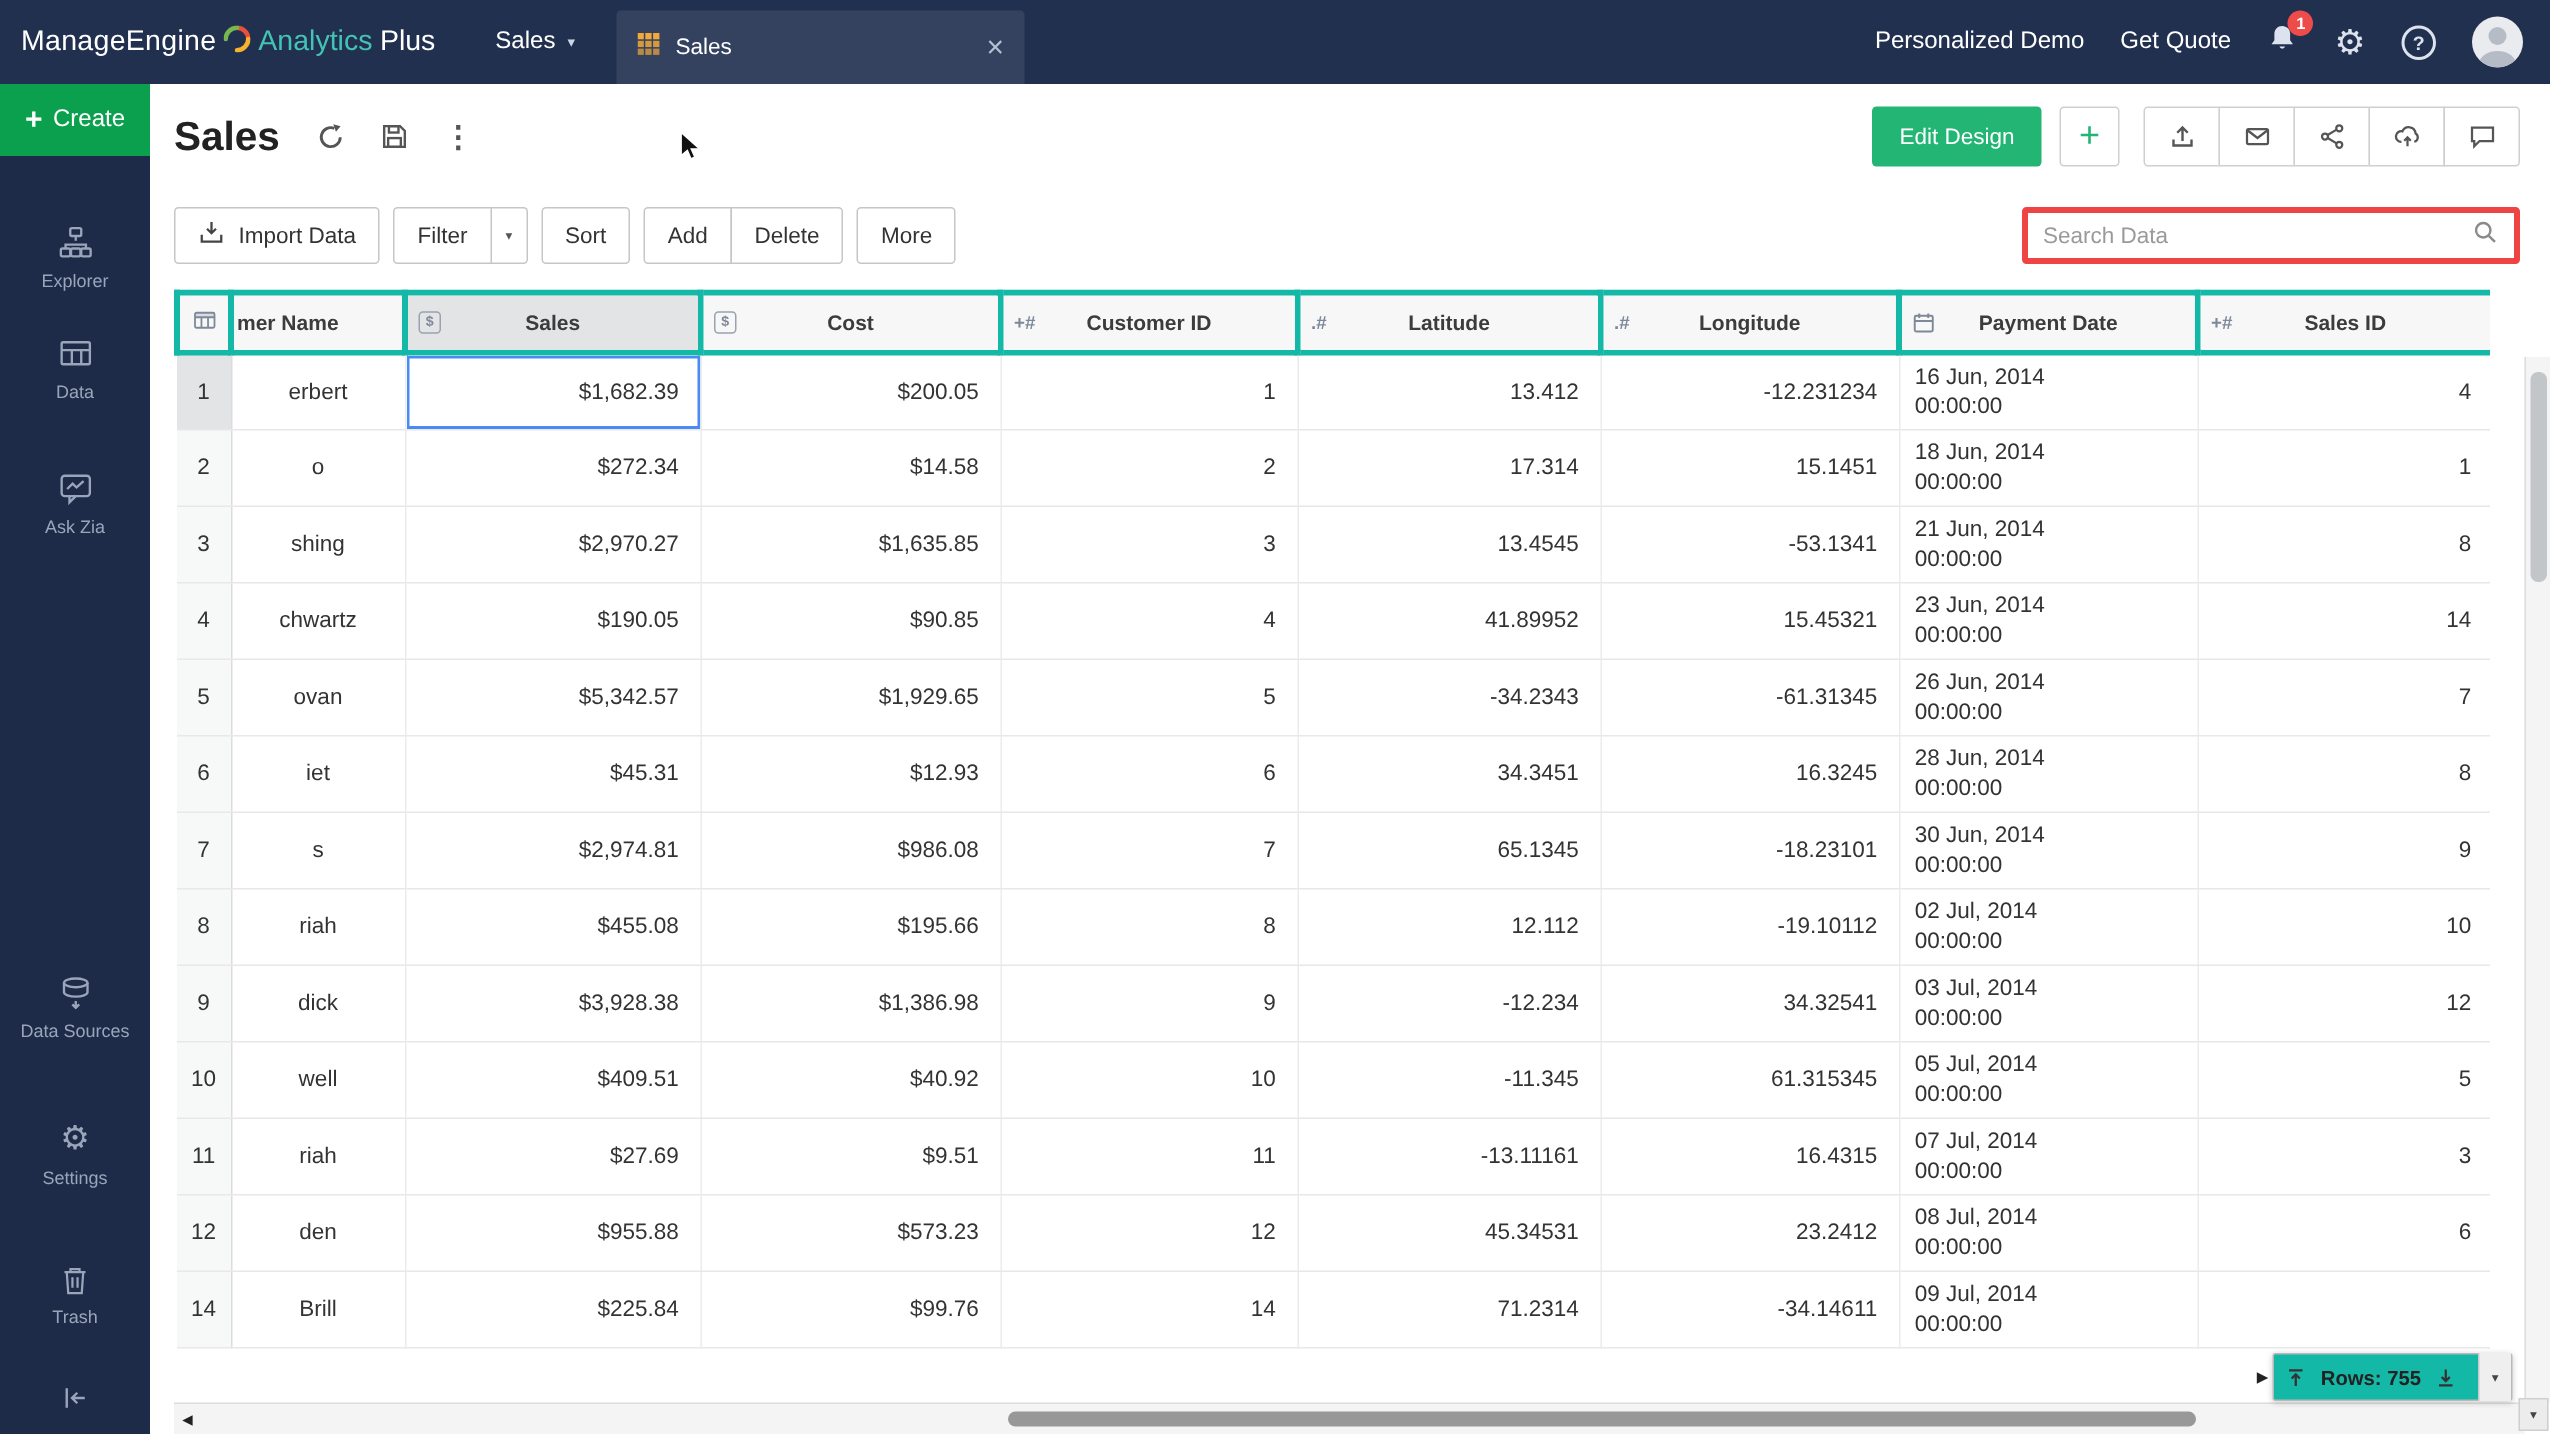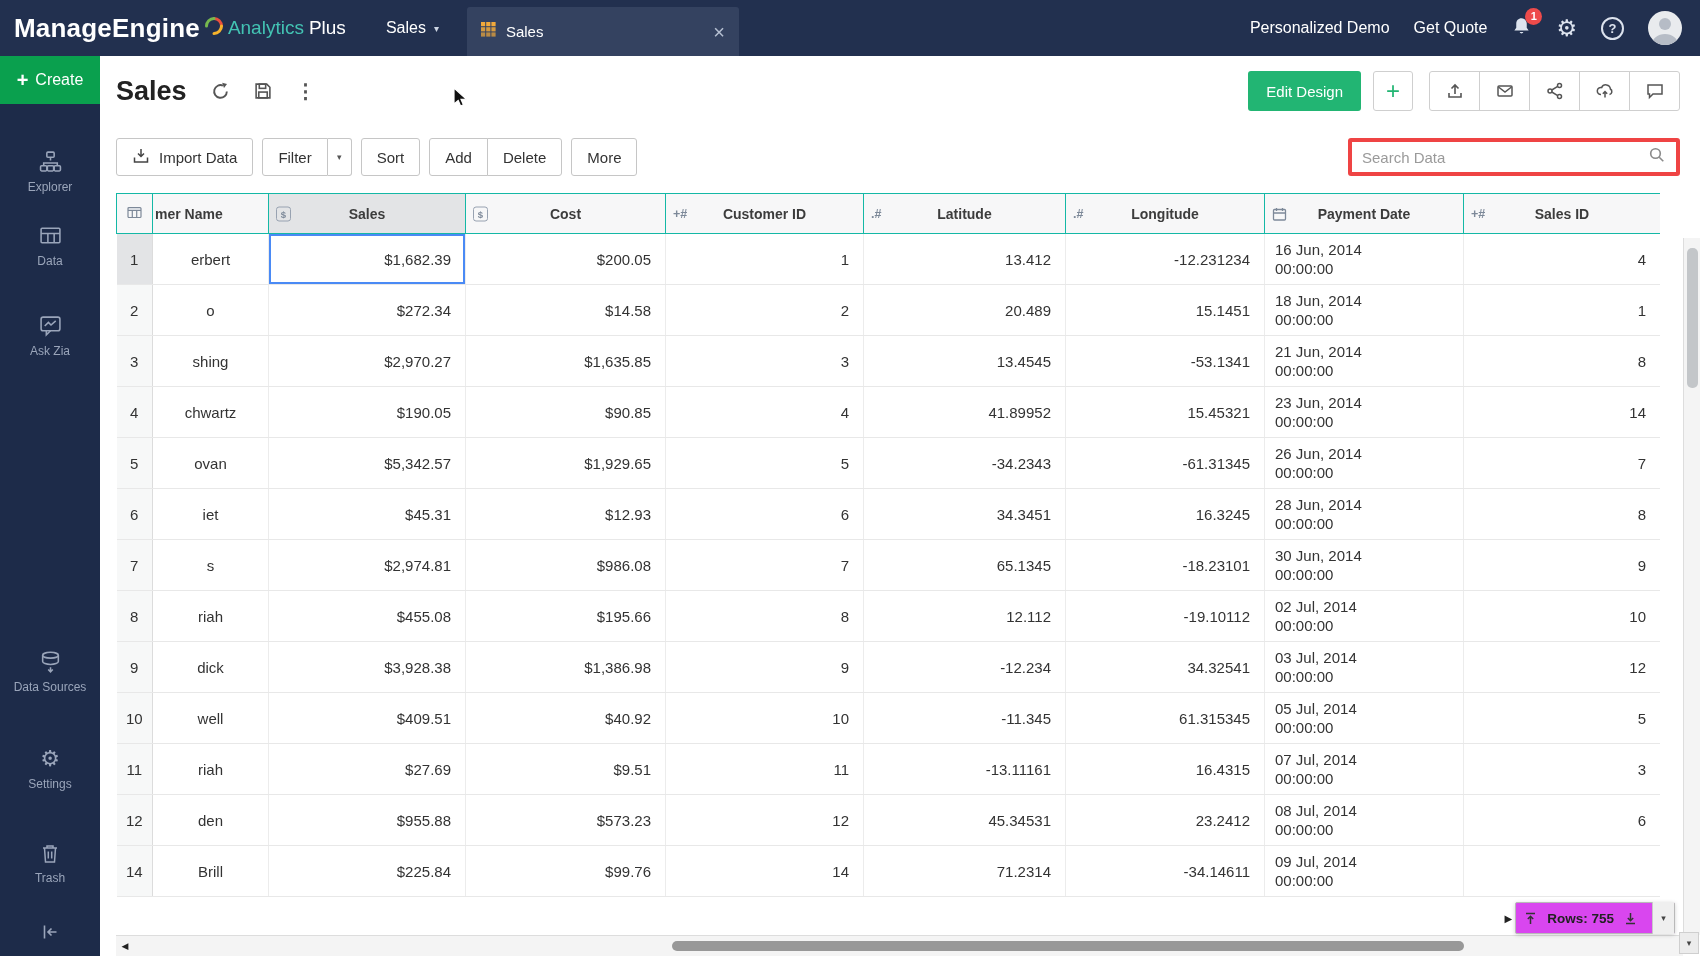--- a/index.html
+++ b/index.html
@@ -1,21 +1,21 @@
 <!DOCTYPE html>
 <html><head>
 <meta charset="utf-8">
 <style>
 *{margin:0;padding:0;box-sizing:border-box}
 html,body{width:1700px;height:956px;overflow:hidden;background:#fff;font-family:"Liberation Sans",sans-serif;position:relative}
 
 
 .navbar{position:absolute;top:0;left:0;width:1700px;height:56px;background:#22304f;display:flex;align-items:center;color:#fff;z-index:10}
 .brand{display:flex;align-items:center;gap:5px;padding-left:14px}
-.brand-manage{font-size:26px;font-weight:bold;letter-spacing:.2px}
+.brand-manage{font-size:19px;font-weight:normal;letter-spacing:.2px}
 .brand-analytics{font-size:19px;color:#43c3b3}
 .brand-plus{font-size:19px;color:#fff}
 .ws-dd{margin-left:40px;display:flex;align-items:center;gap:8px;font-size:16px;cursor:pointer}
 .caret{font-size:10px;color:#cdd5e4}
 .tab{margin-left:28px;align-self:flex-end;height:49px;width:272px;background:#344260;display:flex;align-items:center;padding:0 14px;border-radius:3px 3px 0 0}
 .tab-label{margin-left:10px;font-size:15px}
 .tab-close{margin-left:auto;color:#b6c0d2;font-size:20px;line-height:1;cursor:pointer}
 .nav-right{margin-left:auto;display:flex;align-items:center;gap:24px;padding-right:18px}
 .nav-link{font-size:16px;color:#fff;text-decoration:none;cursor:pointer}
 .bell{position:relative;cursor:pointer;display:flex}
@@ -58,21 +58,21 @@
 .joined .tbtn{border-radius:0;margin-left:-1px}
 .joined .tbtn:first-child{margin-left:0;border-radius:3px 0 0 3px}
 .joined .tbtn:last-child{border-radius:0 3px 3px 0}
 .search-box{margin-left:auto;width:332px;height:38px;border:4px solid #ef4444;border-radius:3px;display:flex;align-items:center;padding:0 10px;background:#fff}
 .search-box input{flex:1;border:none;outline:none;font-size:15px;color:#333;font-family:inherit;background:transparent}
 .search-box input::placeholder{color:#9a9a9a}
 
 
 .table-wrap{position:absolute;left:116px;top:193px;width:1544px;height:741px;overflow:hidden;background:#fff;z-index:4}
 table{border-collapse:collapse;table-layout:fixed;width:1544px}
-thead th{height:40px;background:#f7f7f8;border:1px solid #14b8a6;font-size:14px;font-weight:bold;color:#3c3c3c;text-align:center;position:relative;padding:0;cursor:pointer}
+thead th{height:40px;background:#f7f7f8;border:4px solid #14b8a6;font-size:14px;font-weight:bold;color:#3c3c3c;text-align:center;position:relative;padding:0;cursor:pointer}
 th.sel{background:#e3e4e6}
 th.cname-h{text-align:left;padding-left:2px}
 tbody td{height:51px;background:#fff;border-right:1px solid #ececec;border-bottom:1px solid #e8e8e8;font-size:15px;color:#333;padding:0 14px;vertical-align:middle;cursor:default}
 td.rownum{background:#f7f8f8;border-right:1px solid #dcdcdc;text-align:center;padding:0}
 td.rownum.active{background:#e3e4e6}
 td.numcell{text-align:right}
 td.cname{padding:0 4px;text-align:center}
 td.datecell{padding:0 10px;line-height:1.3;text-align:left}
 td.selected-cell{box-shadow:inset 0 0 0 2px #4a8af5}
 .ticon{position:absolute;left:7px;top:50%;transform:translateY(-50%);color:#7d8999;font-size:12.5px;font-weight:bold;display:flex;align-items:center}
@@ -80,21 +80,21 @@
 
 
 .hscroll{position:absolute;left:116px;bottom:0;width:1567px;height:21px;background:#f4f4f4;border-top:1px solid #ddd;z-index:6;display:flex;align-items:center}
 .hs-left{width:18px;text-align:center;font-size:9px;color:#222;cursor:pointer}
 .hs-thumb{position:absolute;left:556px;top:5px;width:792px;height:10px;background:#989898;border-radius:5px;cursor:grab}
 .vscroll{position:absolute;right:0;top:238px;width:17px;height:697px;background:#f4f4f4;border-left:1px solid #ddd;z-index:6}
 .vs-thumb{position:absolute;left:3px;top:10px;width:11px;height:140px;background:#c3c6c9;border-radius:5px;cursor:grab}
 .corner-caret{position:absolute;right:1px;bottom:2px;width:20px;height:22px;background:#ececec;border:1px solid #cfcfcf;display:flex;align-items:center;justify-content:center;font-size:9px;color:#444;z-index:8;cursor:pointer}
 .rows-wrap{position:absolute;right:25px;bottom:22px;display:flex;align-items:center;z-index:8}
 .scroll-right{font-size:10px;color:#222;margin-right:3px;cursor:pointer}
-.rows-panel{height:32px;background:#d946ef;border:1px solid #b9b9b9;border-radius:2px;display:flex;align-items:center;box-shadow:0 1px 4px rgba(0,0,0,.18)}
+.rows-panel{height:32px;background:#14b8a6;border:1px solid #b9b9b9;border-radius:2px;display:flex;align-items:center;box-shadow:0 1px 4px rgba(0,0,0,.18)}
 .rp-icon{padding:0 7px;display:flex;cursor:pointer}
 .rp-label{font-size:13.5px;color:#222;font-weight:bold;padding:0 2px;white-space:nowrap}
 .rp-caret{width:22px;height:32px;background:#efefef;border-left:1px solid #c9c9c9;display:flex;align-items:center;justify-content:center;font-size:9px;color:#444;cursor:pointer;margin-left:7px}
 
 .cursor{position:absolute;left:450px;top:86px;z-index:99;pointer-events:none}
 </style>
 </head>
 <body>
 
 <header class="navbar">
@@ -406,21 +406,21 @@
     </td>
     <td class="numcell">4</td>
   </tr>
 
   <tr>
     <td class="rownum">2</td>
     <td class="cname">o</td>
     <td class="numcell">$272.34</td>
     <td class="numcell">$14.58</td>
     <td class="numcell">2</td>
-    <td class="numcell">20.489</td>
+    <td class="numcell">17.314</td>
     <td class="numcell">15.1451</td>
     <td class="datecell">
       <div>18 Jun, 2014</div>
       <div>00:00:00</div>
     </td>
     <td class="numcell">1</td>
   </tr>
 
   <tr>
     <td class="rownum">3</td>

